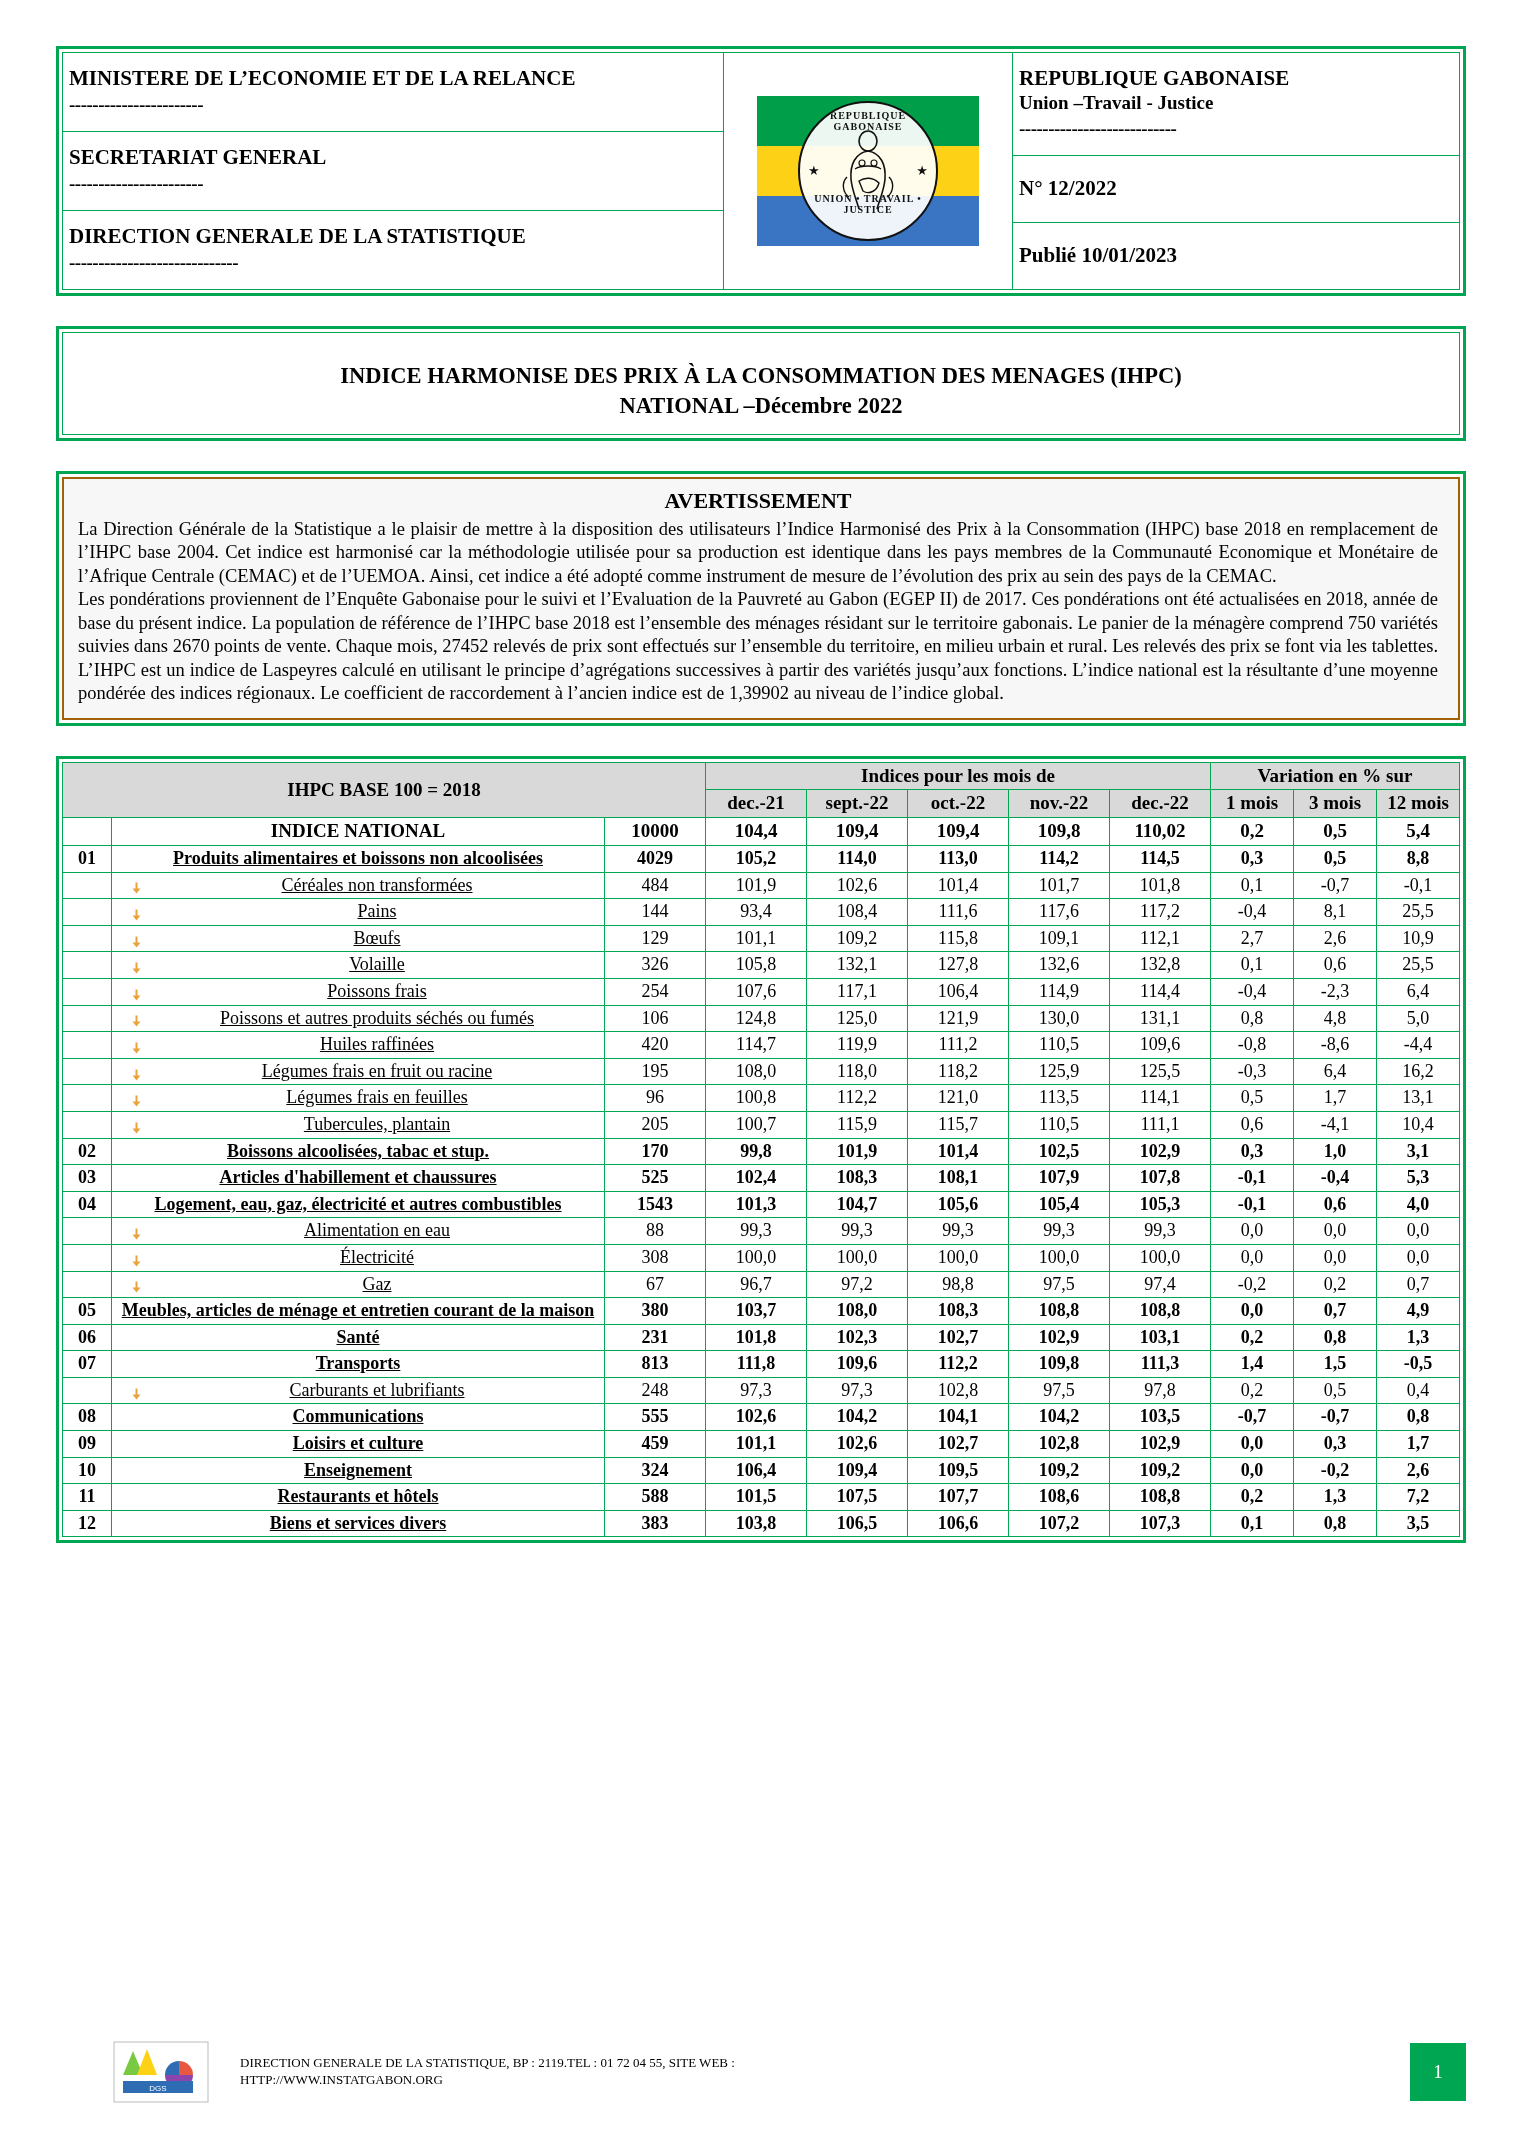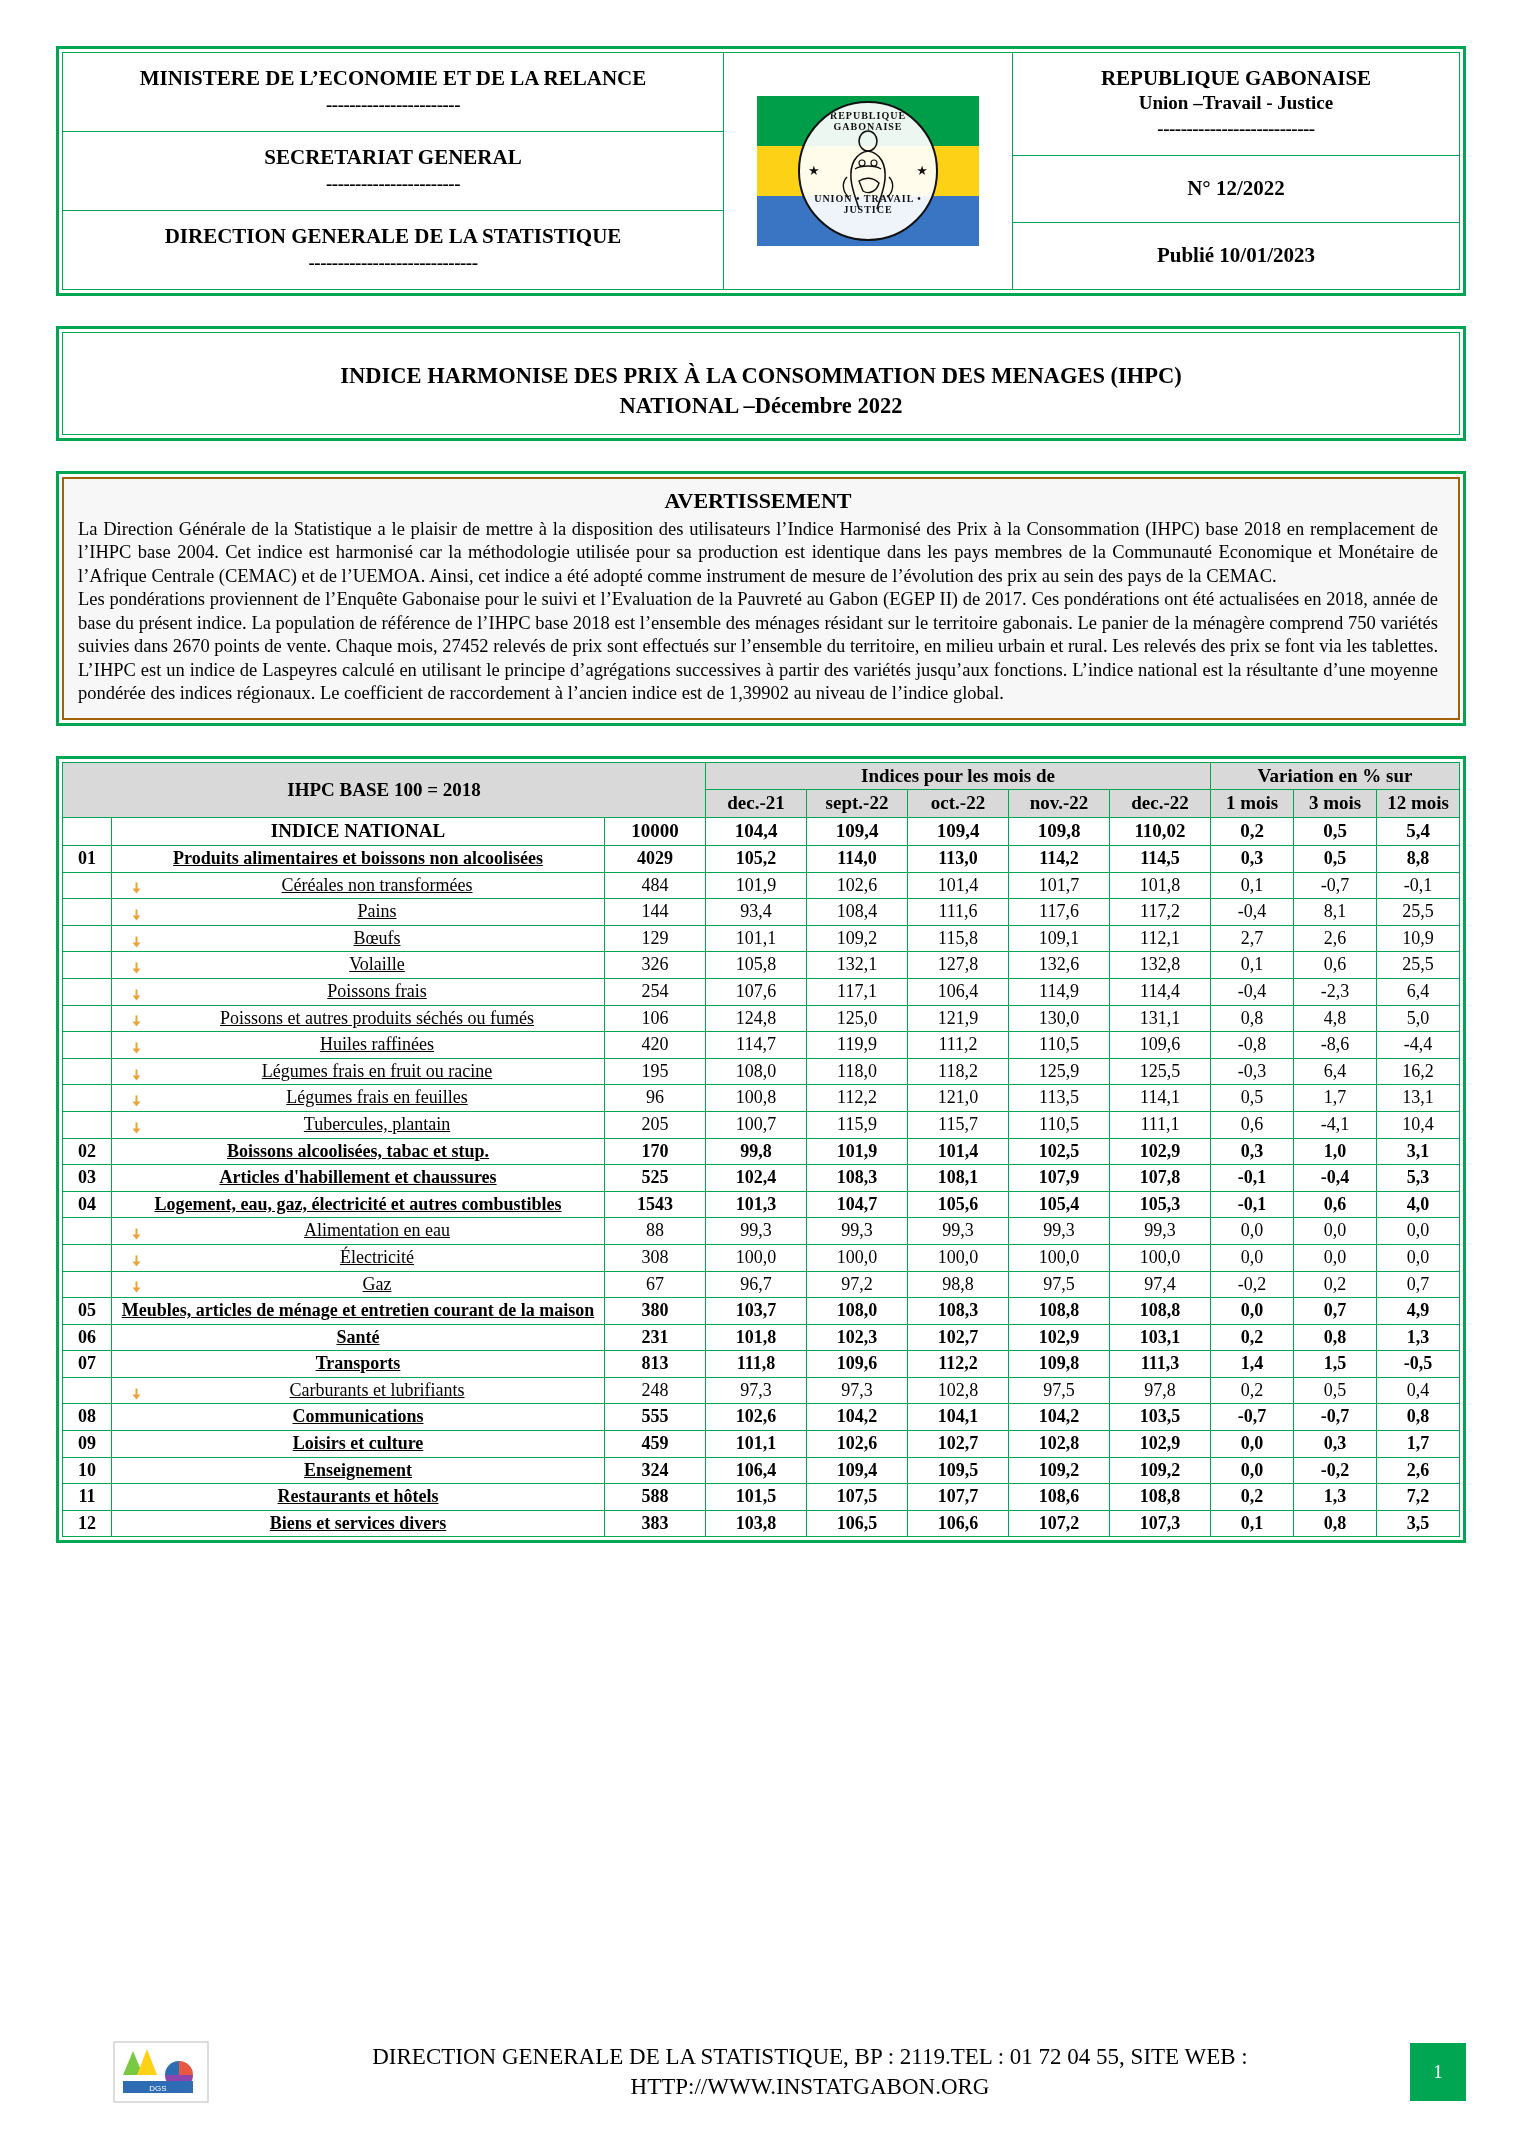--- a/index.html
+++ b/index.html
@@ -45,21 +45,20 @@
     align-items: center;
     justify-content: center;
     padding: 4px 0;
   }
   .hdr-col-right {
     flex: 1;
     display: flex;
     flex-direction: column;
   }
   .hdr-cell {
-    text-align: center;
     font-weight: bold;
     font-size: 21px;
     line-height: 1.25;
     padding: 12px 6px 14px 6px;
     flex: 1;
     display: flex;
     flex-direction: column;
     justify-content: center;
   }
   .hdr-cell.sep-bottom { border-bottom: 1px solid #00a651; }
@@ -224,22 +223,21 @@
   }
   .footer-logo {
     width: 96px;
     height: 62px;
     margin-left: 56px;
     position: relative;
     border: 1px solid #ffffff;
   }
   .footer-text {
     flex: 1;
-    text-align: center;
-    font-size: 23px;
+    font-size: 13px;
     line-height: 1.3;
     padding: 0 30px;
   }
   .page-num {
     width: 56px;
     height: 58px;
     background: #00a651;
     color: #ffffff;
     font-size: 19px;
     display: flex;

